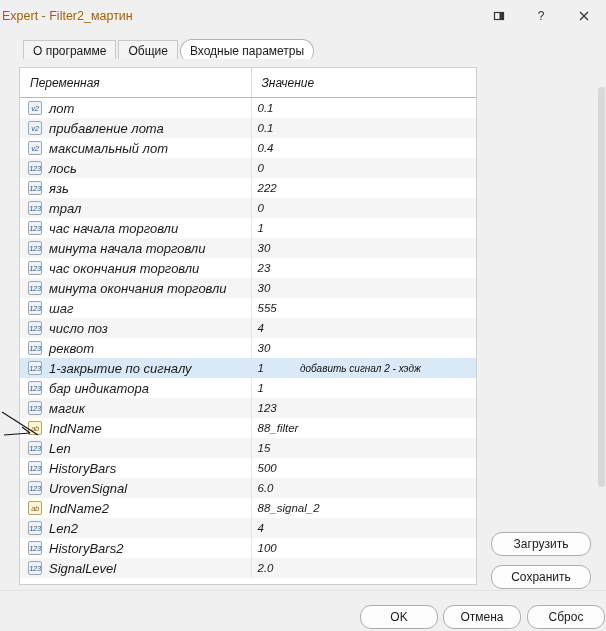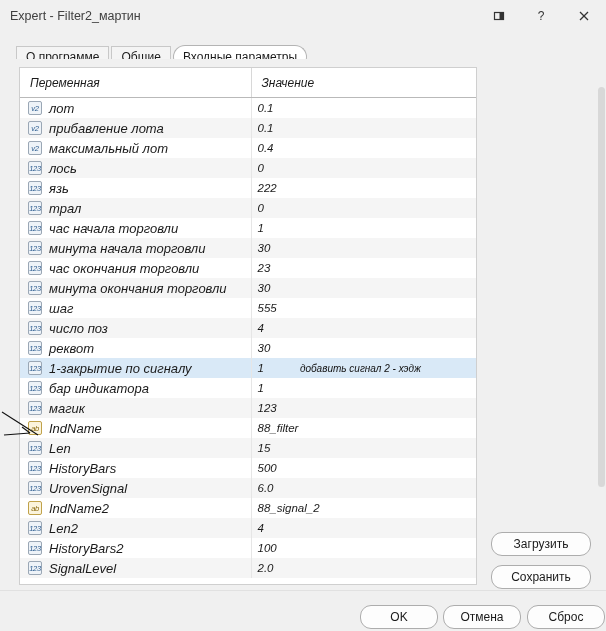--- a/index.html
+++ b/index.html
@@ -26,22 +26,22 @@
   
   .titlebar {
     height: 31px;
     display: flex;
     align-items: center;
     background: #f0f0f0;
     position: relative;
   }
   .title-text {
     font-size: 12.5px;
-    color: #404040;
-    padding-left: 10px;
+    color: #a16207;
+    padding-left: 2px;
     white-space: nowrap;
   }
   .title-controls {
     position: absolute;
     right: 0; top: 0;
     height: 31px;
     display: flex;
     align-items: stretch;
   }
   .tctl {
@@ -51,22 +51,22 @@
     justify-content: center;
     color: #333;
     font-size: 13px;
   }
   .tctl.close { width: 44px; }
   .tctl svg { display: block; }
   
   .tabstrip {
     position: relative;
     height: 24px;
-    margin-top: 14px;
-    padding-left: 16px;
+    margin-top: 8px;
+    padding-left: 23px;
     display: flex;
     align-items: flex-end;
     box-sizing: border-box;
   }
   .tab {
     border: 1px solid #c8c8c8;
     border-bottom: none;
     background: #f4f4f4;
     padding: 4px 9px 4px 9px;
     font-size: 12px;

